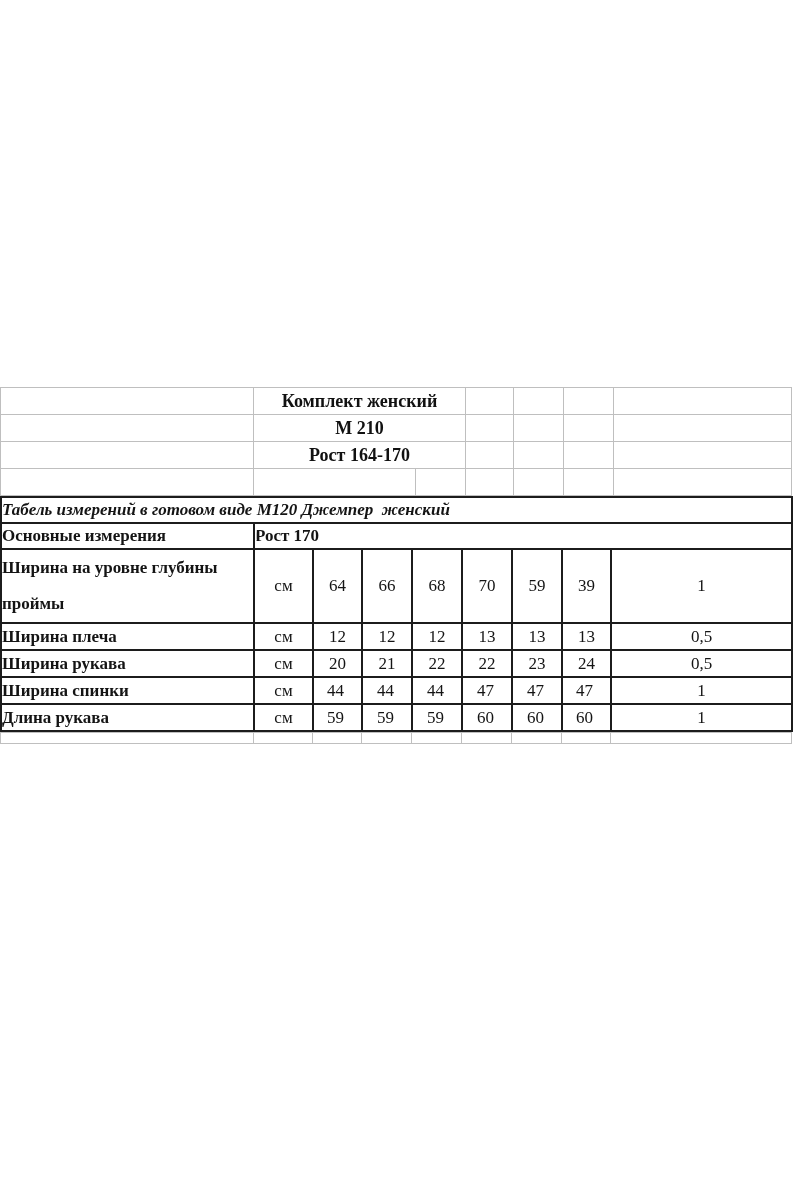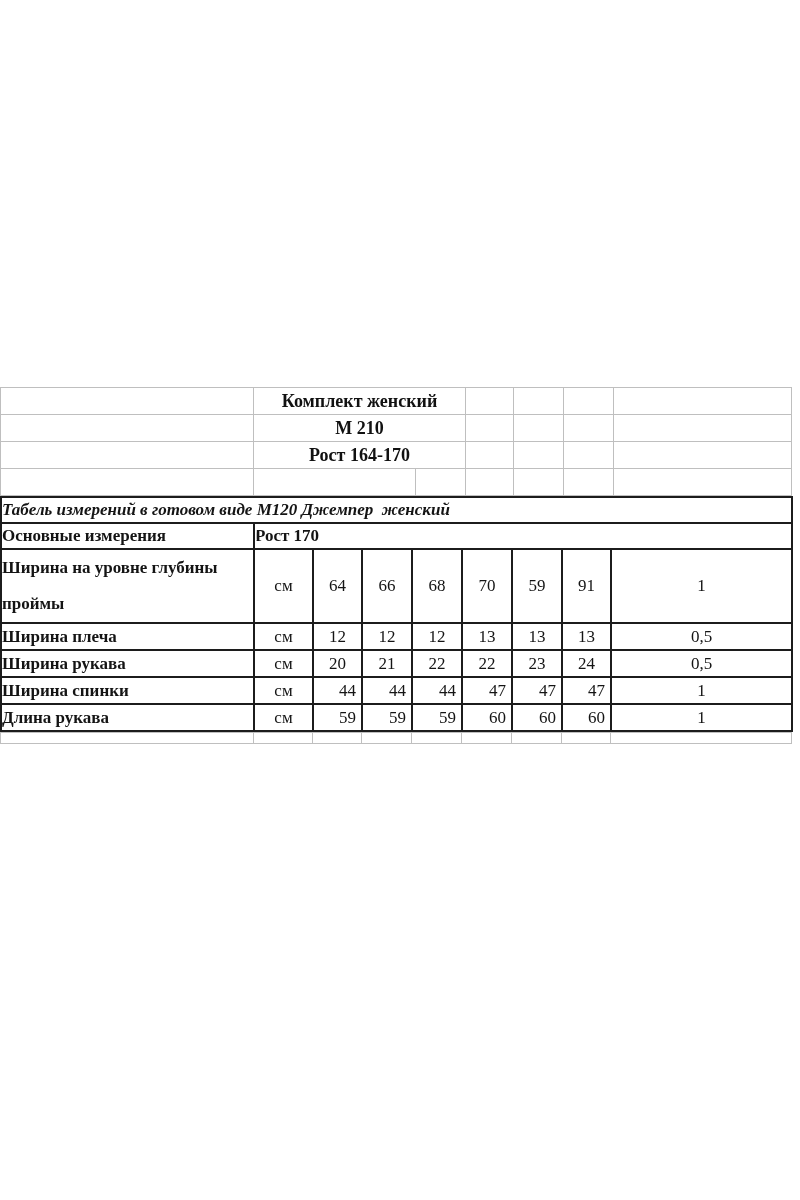--- a/index.html
+++ b/index.html
@@ -32,21 +32,21 @@
 
   .section-title-cell {
     font-weight:bold; font-style:italic; font-size:18px;
     padding-left:5px; white-space:pre;
   }
   .cell-label { text-align:left; padding-left:5px; white-space:normal;font-weight:bold; }
   tr.tall .cell-label { line-height:36px; }
   .height-cell { font-weight:bold; font-size:18px; padding-left:5px;border-radius:11px; }
   .cell-unit { text-align:center; }
   .cell-val { text-align:center; }
-  .cell-val.right { text-align:right; padding-right:5px; }
+  .cell-val.right { text-align:right; padding-right:17px; }
   .cell-tol { text-align:center; }
   .size-head { text-align:center; font-weight:bold; font-size:18px; }
   .tol-head { text-align:center; font-size:17px; }
 </style>
 </head>
 <body>
 
 <div class="canvas">
   <div class="sheet">
 
@@ -120,21 +120,21 @@
       </tbody>
         <tbody id="measure-rows">
           <tr class="tall">
             <td class="cell-label">Ширина на уровне глубины проймы</td>
             <td class="cell-unit">см</td>
             <td class="cell-val">64</td>
             <td class="cell-val">66</td>
             <td class="cell-val">68</td>
             <td class="cell-val">70</td>
             <td class="cell-val">59</td>
-            <td class="cell-val">91</td>
+            <td class="cell-val">39</td>
             <td class="cell-tol">1</td>
           </tr>
           <tr>
             <td class="cell-label">Ширина плеча</td>
             <td class="cell-unit">см</td>
             <td class="cell-val">12</td>
             <td class="cell-val">12</td>
             <td class="cell-val">12</td>
             <td class="cell-val">13</td>
             <td class="cell-val">13</td>

